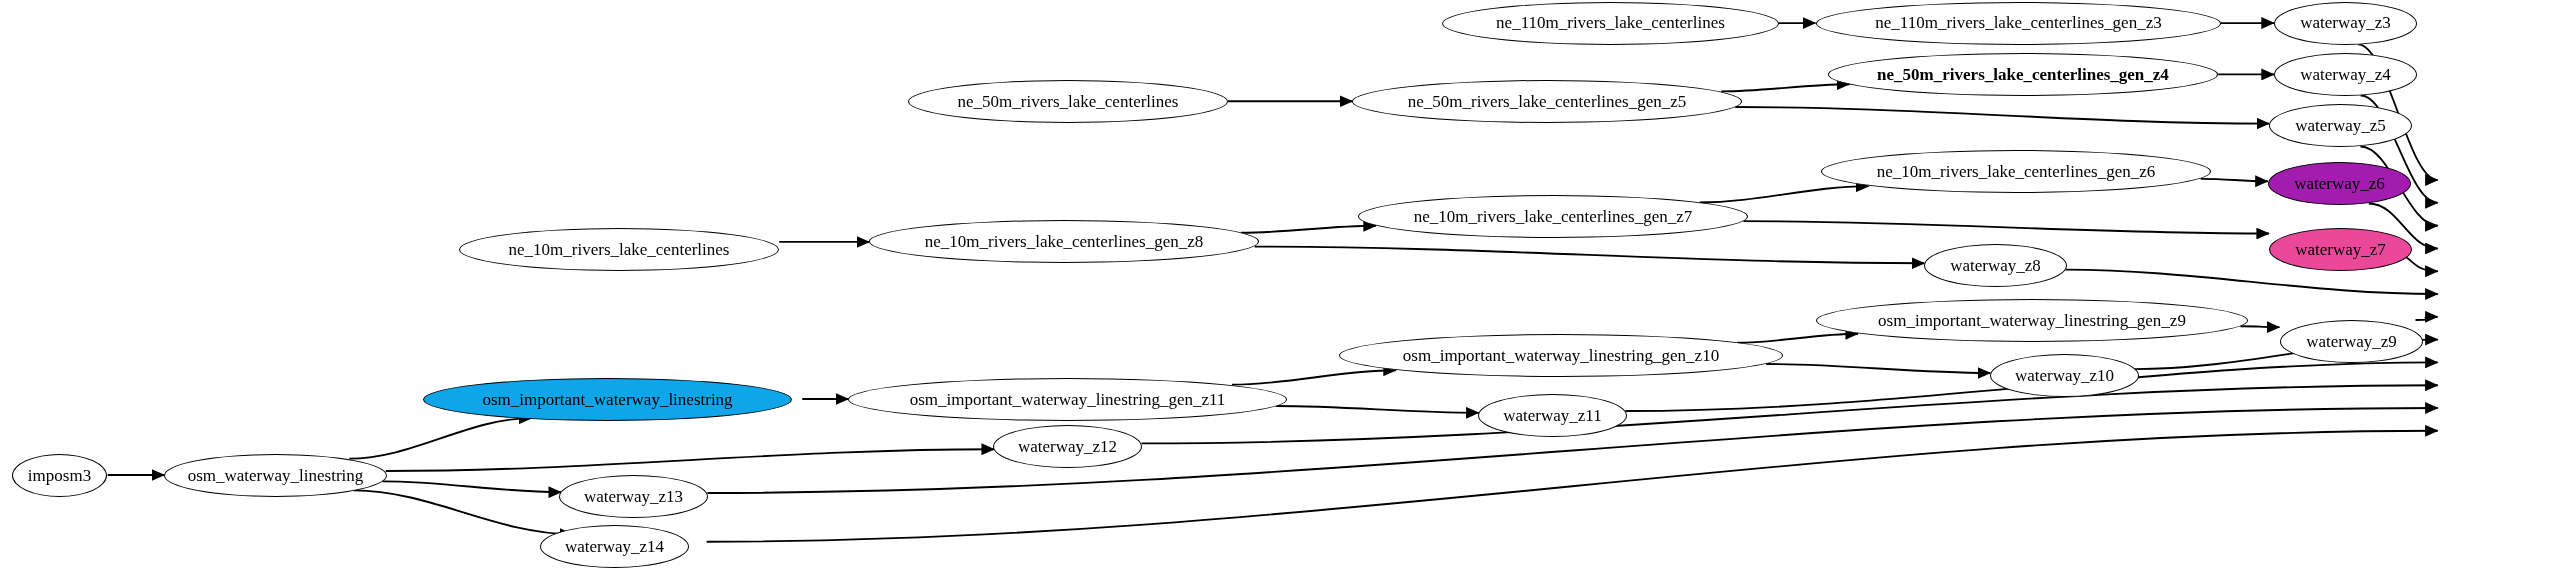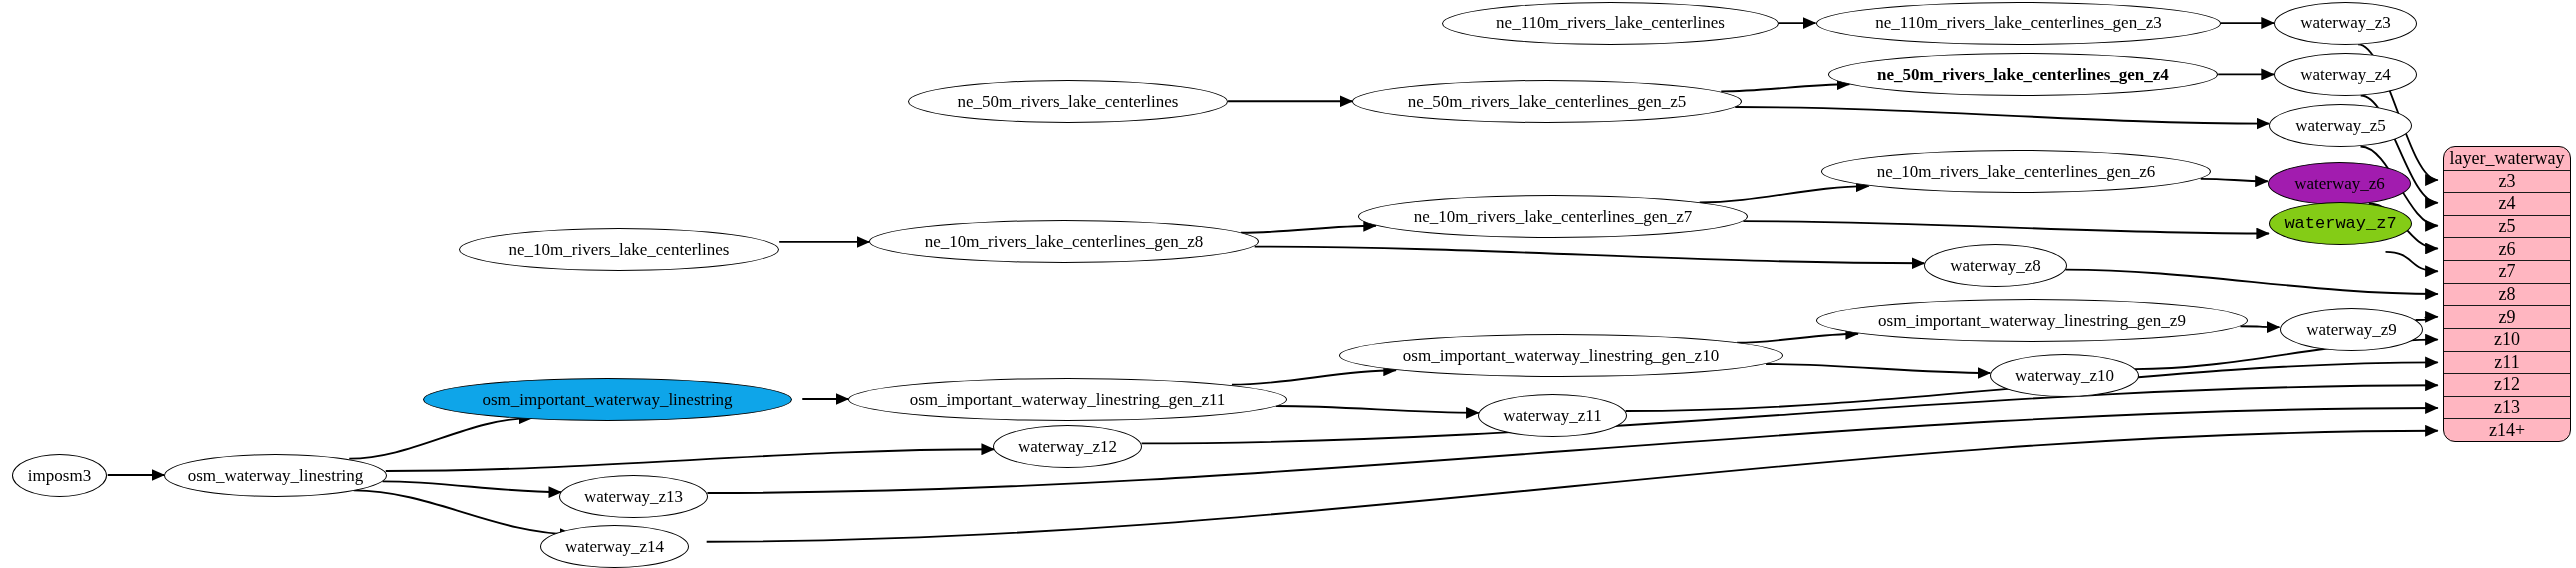--- a/index.html
+++ b/index.html
@@ -117,45 +117,28 @@
       <div class="node" style="left: 908px; top: 80px; width: 320px; height: 43px; background: rgb(255, 255, 255); border-color: rgb(0, 0, 0);">ne_50m_rivers_lake_centerlines</div>
       <div class="node" style="left: 1352px; top: 80px; width: 390px; height: 43px; background: rgb(255, 255, 255); border-color: rgb(0, 0, 0);">ne_50m_rivers_lake_centerlines_gen_z5</div>
       <div class="node" style="left: 1828px; top: 53px; width: 390px; height: 43px; background: rgb(255, 255, 255); border-color: rgb(0, 0, 0); font-weight: bold;">ne_50m_rivers_lake_centerlines_gen_z4</div>
       <div class="node" style="left: 2274px; top: 53px; width: 143px; height: 43px; background: rgb(255, 255, 255); border-color: rgb(0, 0, 0);">waterway_z4</div>
       <div class="node" style="left: 2269px; top: 104px; width: 143px; height: 43px; background: rgb(255, 255, 255); border-color: rgb(0, 0, 0);">waterway_z5</div>
       <div class="node" style="left: 459px; top: 228px; width: 320px; height: 43px; background: rgb(255, 255, 255); border-color: rgb(0, 0, 0);">ne_10m_rivers_lake_centerlines</div>
       <div class="node" style="left: 869px; top: 220px; width: 390px; height: 43px; background: rgb(255, 255, 255); border-color: rgb(0, 0, 0);">ne_10m_rivers_lake_centerlines_gen_z8</div>
       <div class="node" style="left: 1358px; top: 195px; width: 390px; height: 43px; background: rgb(255, 255, 255); border-color: rgb(0, 0, 0);">ne_10m_rivers_lake_centerlines_gen_z7</div>
       <div class="node" style="left: 1821px; top: 150px; width: 390px; height: 43px; background: rgb(255, 255, 255); border-color: rgb(0, 0, 0);">ne_10m_rivers_lake_centerlines_gen_z6</div>
       <div class="node" style="left: 2268px; top: 162px; width: 143px; height: 43px; background: #a21caf; border-color: rgb(0, 0, 0);">waterway_z6</div>
-      <div class="node" style="left: 2269px; top: 202px; width: 143px; height: 43px; background: #84cc16; border-color: rgb(0, 0, 0); font-family: Liberation Mono, monospace;">waterway_z7</div>
+      <div class="node" style="left: 2269px; top: 228px; width: 143px; height: 43px; background: #ec4899; border-color: rgb(0, 0, 0);">waterway_z7</div>
       <div class="node" style="left: 1924px; top: 244px; width: 143px; height: 43px; background: rgb(255, 255, 255); border-color: rgb(0, 0, 0);">waterway_z8</div>
       <div class="node" style="left: 423px; top: 378px; width: 369px; height: 43px; background: #0ea5e9; border-color: rgb(0, 0, 0);">osm_important_waterway_linestring</div>
       <div class="node" style="left: 848px; top: 378px; width: 439px; height: 43px; background: rgb(255, 255, 255); border-color: rgb(0, 0, 0);">osm_important_waterway_linestring_gen_z11</div>
       <div class="node" style="left: 1339px; top: 334px; width: 444px; height: 43px; background: rgb(255, 255, 255); border-color: rgb(0, 0, 0);">osm_important_waterway_linestring_gen_z10</div>
       <div class="node" style="left: 1816px; top: 299px; width: 432px; height: 43px; background: rgb(255, 255, 255); border-color: rgb(0, 0, 0);">osm_important_waterway_linestring_gen_z9</div>
-      <div class="node" style="left: 2280px; top: 308px; width: 143px; height: 43px; background: rgb(255, 255, 255); border-color: rgb(0, 0, 0);">waterway_z9</div>
+      <div class="node" style="left: 2280px; top: 320px; width: 143px; height: 43px; background: rgb(255, 255, 255); border-color: rgb(0, 0, 0);">waterway_z9</div>
       <div class="node" style="left: 1990px; top: 354px; width: 149px; height: 43px; background: rgb(255, 255, 255); border-color: rgb(0, 0, 0);">waterway_z10</div>
       <div class="node" style="left: 1478px; top: 394px; width: 149px; height: 43px; background: rgb(255, 255, 255); border-color: rgb(0, 0, 0);">waterway_z11</div>
       <div class="node" style="left: 993px; top: 425px; width: 149px; height: 43px; background: rgb(255, 255, 255); border-color: rgb(0, 0, 0);">waterway_z12</div>
       <div class="node" style="left: 559px; top: 475px; width: 149px; height: 43px; background: rgb(255, 255, 255); border-color: rgb(0, 0, 0);">waterway_z13</div>
       <div class="node" style="left: 540px; top: 525px; width: 149px; height: 43px; background: rgb(255, 255, 255); border-color: rgb(0, 0, 0);">waterway_z14</div>
     </div>
 
-  <div class="record-table" id="record-table" style="left: 2443px; top: 146px; width: 128px; height: 296px; background: rgb(255, 182, 193); border-color: rgb(0, 0, 0);">
-    <div class="record-header">layer_waterway</div>
-    <div class="record-rows" id="record-rows">
-        <div class="record-row">z3</div>
-        <div class="record-row">z4</div>
-        <div class="record-row">z5</div>
-        <div class="record-row">z6</div>
-        <div class="record-row">z7</div>
-        <div class="record-row">z8</div>
-        <div class="record-row">z9</div>
-        <div class="record-row">z10</div>
-        <div class="record-row">z11</div>
-        <div class="record-row">z12</div>
-        <div class="record-row">z13</div>
-        <div class="record-row">z14+</div>
-      </div>
-  </div>
 </div>
 
 
 </body></html>

